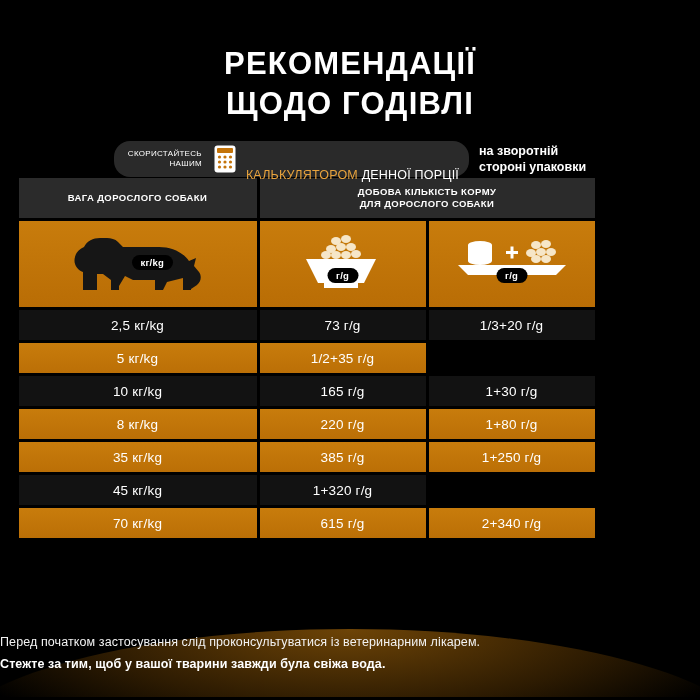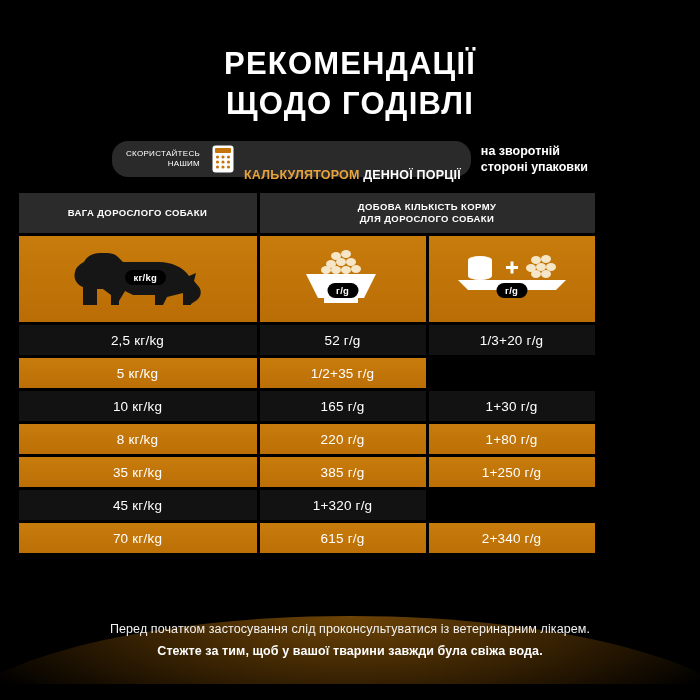--- a/index.html
+++ b/index.html
@@ -56,38 +56,38 @@
     padding-right: 10px;
   }
   .calc-icon {
     width: 26px; height: 32px;
     display: flex; align-items: center; justify-content: center;
     flex: none;
   }
   .calc-icon svg { display: block; }
   .calc-text {
     font-size: 12.5px;
-    font-weight: bold;
+    font-weight: normal;
     letter-spacing: .2px;
     padding-left: 8px;
     white-space: nowrap;
     margin-top: 32px;
   }
   .calc-text .accent { color: #e8a33d; }
   .calc-right {
     font-size: 12.5px;
     font-weight: bold;
     line-height: 1.3;
     text-align: left;
     color: #ffffff;
   }
 
   
   .table {
-    margin: 16px auto 0;
+    margin: 1px auto 0;
     width: 663px;
   }
   .hdr {
     display: flex;
     gap: 3px;
   }
   .hdr-cell {
     background: #2b2b2b;
     height: 40px;
     display: flex;
@@ -122,21 +122,21 @@
   .badge {
     position: absolute;
     background: #000;
     color: #fff;
     font-size: 9.5px;
     font-weight: bold;
     border-radius: 9px;
     padding: 2px 9px;
     letter-spacing: .2px;
   }
-  .badge-dog { left: 106px; top: 34px; }
+  .badge-dog { left: 113px; top: 34px; }
   .badge-bowl { left: 50%; transform: translateX(-50%); bottom: 24px; }
 
   .rows { margin-top: 0; }
   .row {
     display: flex;
     gap: 3px;
     margin-top: 3px;
   }
   .cell {
     height: 30px;
@@ -146,24 +146,24 @@
     font-size: 13.5px;
     letter-spacing: .2px;
     color: #fff;
   }
   .cell.dark { background: #121212; }
   .cell.light { background: #c4740a; background: linear-gradient(180deg,#c87c0c 0%,#bb6f06 100%); }
 
   
   .footer {
     position: absolute;
-    left: 0; right: 0; bottom: 16px;
+    left: 0; right: 0; bottom: 3px;
     height: 84px;
     background: #000;
-    text-align: center;
+    text-align: left;
     overflow: hidden;
   }
   .footer-swoosh {
     position: absolute;
     left: -60px; right: -60px; bottom: -52px;
     height: 120px;
     background: radial-gradient(ellipse at 50% 0%, rgba(200,124,12,0.55) 0%, rgba(160,96,6,0.28) 45%, rgba(0,0,0,0) 72%);
     border-radius: 50% 50% 0 0 / 100% 100% 0 0;
     pointer-events: none;
   }
@@ -284,21 +284,21 @@
           <path fill="#ffffff" d="M6 34 L114 34 L104 44 L16 44 Z"></path>
           <rect x="52" y="44" width="16" height="4" fill="#ffffff"></rect>
         </svg>
         <span class="badge badge-bowl">г/g</span>
       </div>
     </div>
 
     <div class="rows">
       <div class="row">
         <div class="cell c1 dark">2,5 кг/kg</div>
-        <div class="cell c2 dark">52 г/g</div>
+        <div class="cell c2 dark">73 г/g</div>
         <div class="cell c3 dark">1/3+20 г/g</div>
       </div>
       <div class="row">
         <div class="cell c1 light">5 кг/kg</div>
         <div class="cell c3 light">1/2+35 г/g</div>
       </div>
       <div class="row">
         <div class="cell c1 dark">10 кг/kg</div>
         <div class="cell c2 dark">165 г/g</div>
         <div class="cell c3 dark">1+30 г/g</div>

